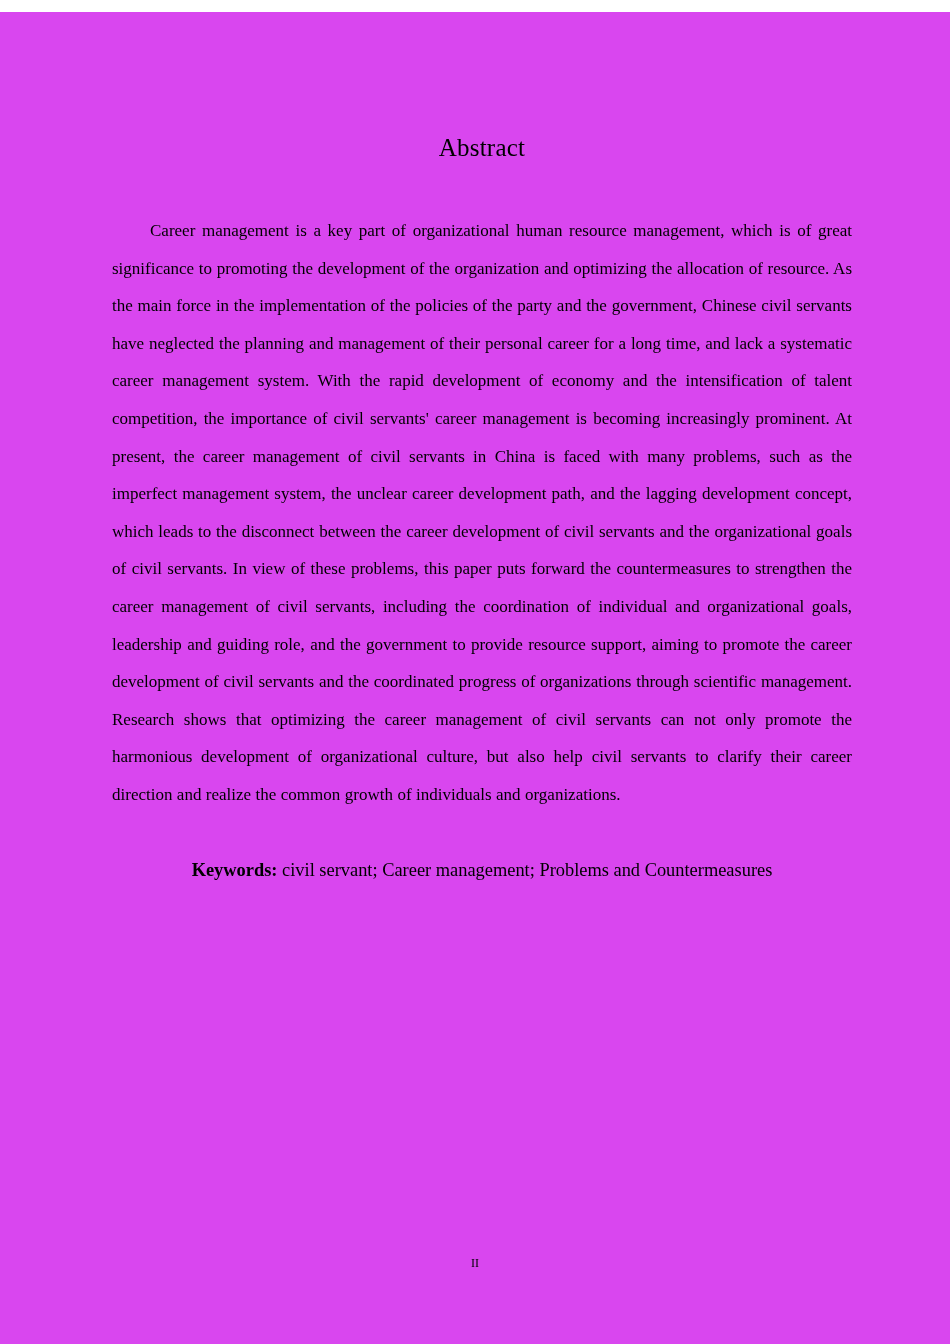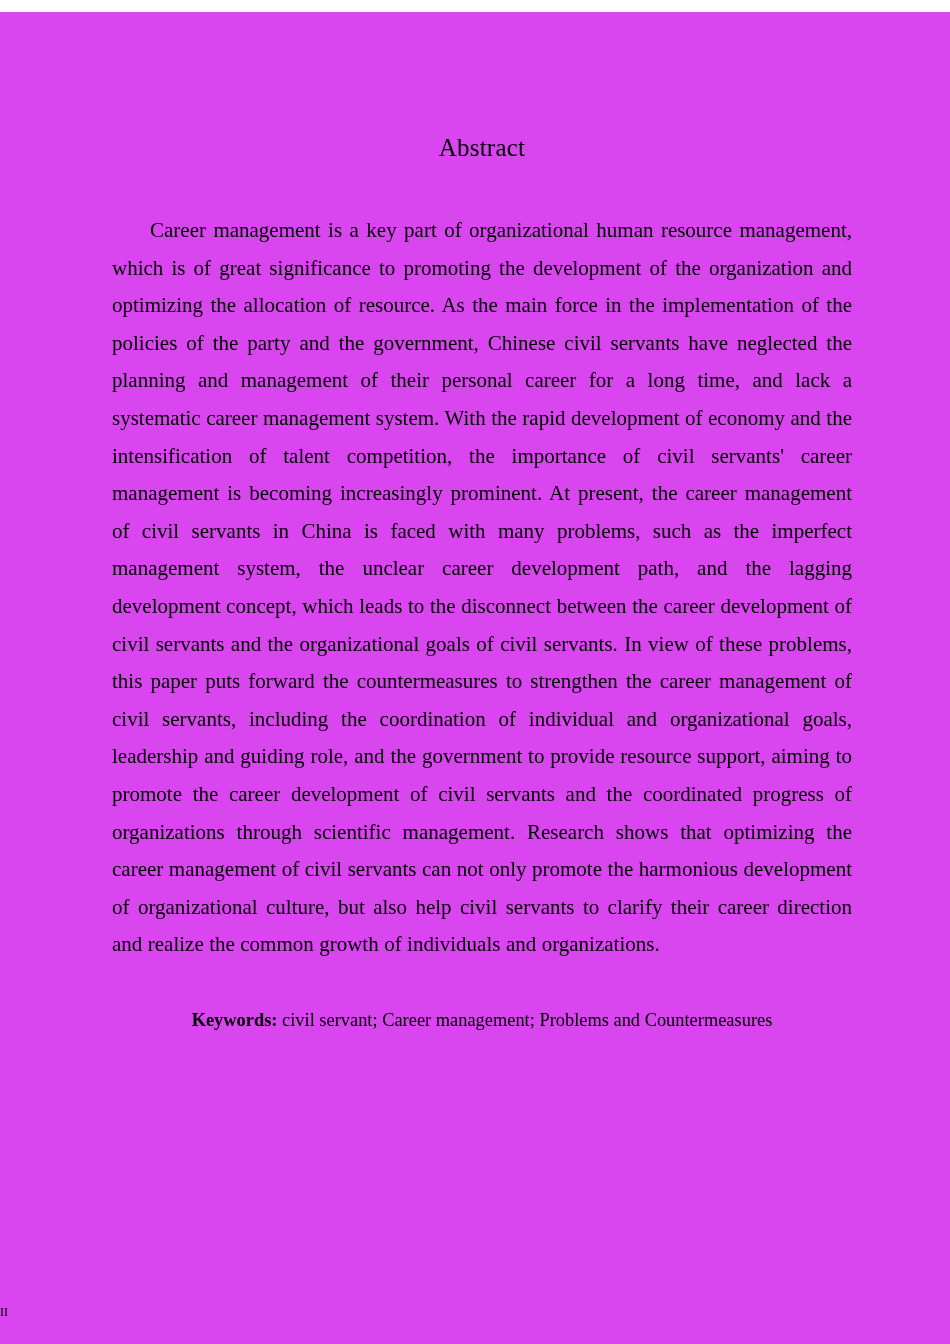--- a/index.html
+++ b/index.html
@@ -31,43 +31,43 @@
     font-size: 25px;
     text-align: center;
     font-weight: normal;
     margin: 0;
     padding-top: 122px;
     letter-spacing: 0.2px;
   }
   .abstract-body {
     margin: 0;
     padding-top: 50px;
-    font-size: 21px;
+    font-size: 17px;
     line-height: 37.6px;
     text-align: justify;
     text-justify: inter-word;
     text-indent: 38px;
     word-spacing: 0.2px;
   }
   .keywords {
     margin: 0;
     padding-top: 38px;
     font-size: 18.4px;
     line-height: 37.6px;
     text-align: center;
   }
   .keywords-label {
     font-weight: bold;
   }
   .page-number {
     position: absolute;
     left: 0;
     right: 0;
-    top: 1292px;
-    text-align: left;
+    top: 1243px;
+    text-align: center;
     font-size: 12px;
     line-height: 16px;
   }
 </style>
 </head>
 <body>
 
 <div class="page">
 
   <div class="content">

